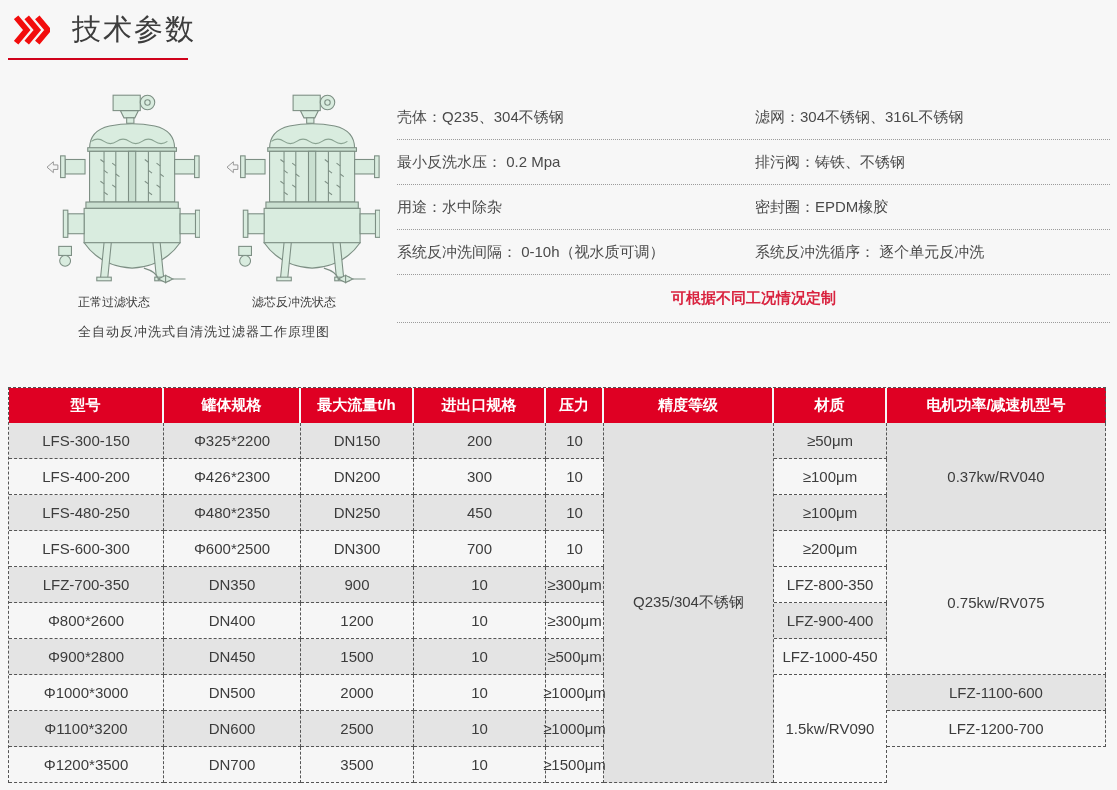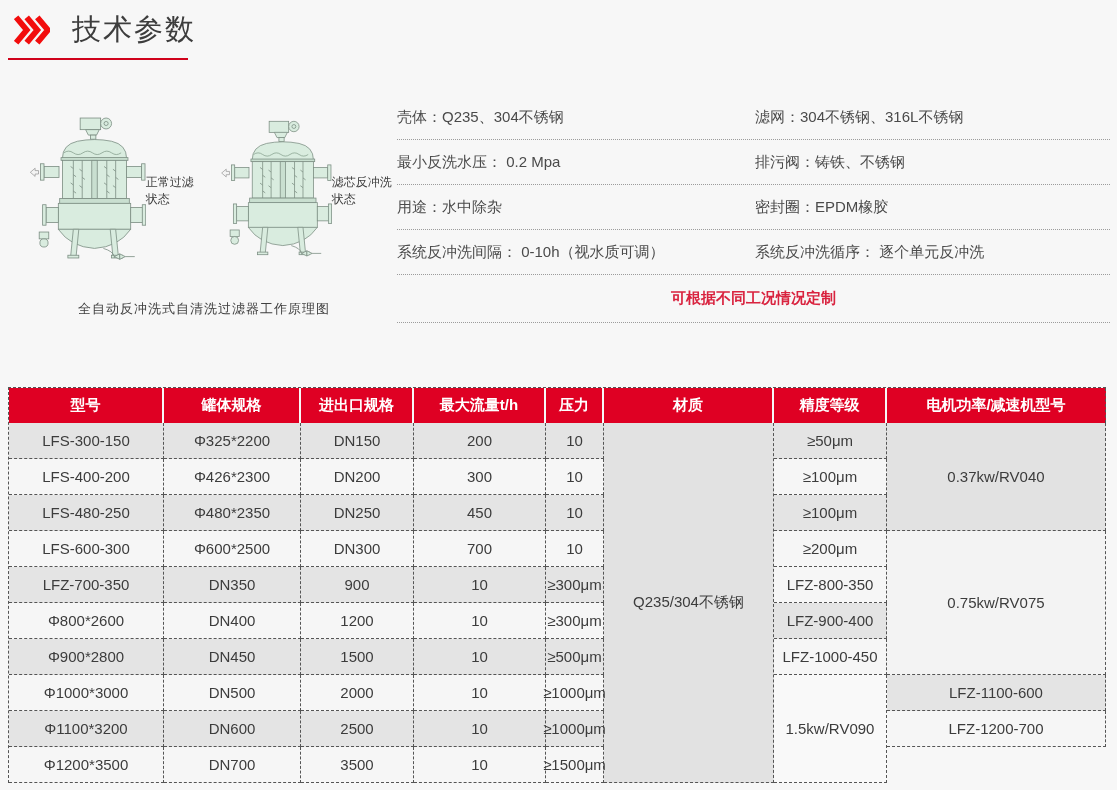--- a/index.html
+++ b/index.html
@@ -13,21 +13,21 @@
   }
   
   .hdr { position:absolute; left:14px; top:10px; display:flex; align-items:center; }
   .chev { width:36px; height:36px; display:block; }
   .title { font-size:29px; color:#3d3d3d; letter-spacing:2px; margin-left:22px; }
   .hr-red { position:absolute; left:8px; top:58px; width:180px; height:2px; background:#d0021b; }
 
   
   .diagram { position:absolute; left:24px; top:88px; width:360px; }
   .vessels { display:flex; justify-content:center; gap:8px; }
-  .vcol { display:flex; flex-direction:row; align-items:center; }
+  .vcol { display:flex; flex-direction:column; align-items:center; }
   .vcap { font-size:12px; color:#3c3c3c; margin-top:6px; }
   .dcap { text-align:center; font-size:13px; color:#404040; margin-top:12px; letter-spacing:1px; }
 
   
   .specs { position:absolute; left:397px; top:95px; width:713px; font-size:15px; color:#4a4a4a; }
   .spec-row { display:flex; height:45px; border-bottom:1px dotted #9c9c9c; align-items:center; }
   .spec-left { width:358px; padding-right:8px; }
   .spec-right { flex:1; }
   .spec-note { height:48px; border-bottom:1px dotted #9c9c9c; display:flex; align-items:center; justify-content:center; color:#d9233f;font-weight:bold; }
 
@@ -163,25 +163,25 @@
         <div class="spec-left">系统反冲洗间隔： 0-10h（视水质可调）</div>
         <div class="spec-right">系统反冲洗循序： 逐个单元反冲洗</div>
       </div>
     </div>
   <div class="spec-note">可根据不同工况情况定制</div>
 </div>
 
 <div class="tbl" id="params-table">
     <div class="th">型号</div>
     <div class="th">罐体规格</div>
+    <div class="th">最大流量t/h</div>
     <div class="th">进出口规格</div>
-    <div class="th">最大流量t/h</div>
     <div class="th">压力</div>
+    <div class="th">精度等级</div>
     <div class="th">材质</div>
-    <div class="th">精度等级</div>
     <div class="th last">电机功率/减速机型号</div>
     <div class="td row-odd">LFS-300-150</div>
     <div class="td row-odd">Φ325*2200</div>
     <div class="td row-odd">DN150</div>
     <div class="td row-odd">200</div>
     <div class="td row-odd">10</div>
     <div class="td mat" style="grid-row: span 10;">Q235/304不锈钢</div>
     <div class="td row-odd">≥50μm</div>
     <div class="td motor-0" style="grid-row: span 3;">0.37kw/RV040</div>
     <div class="td row-even">LFS-400-200</div>

